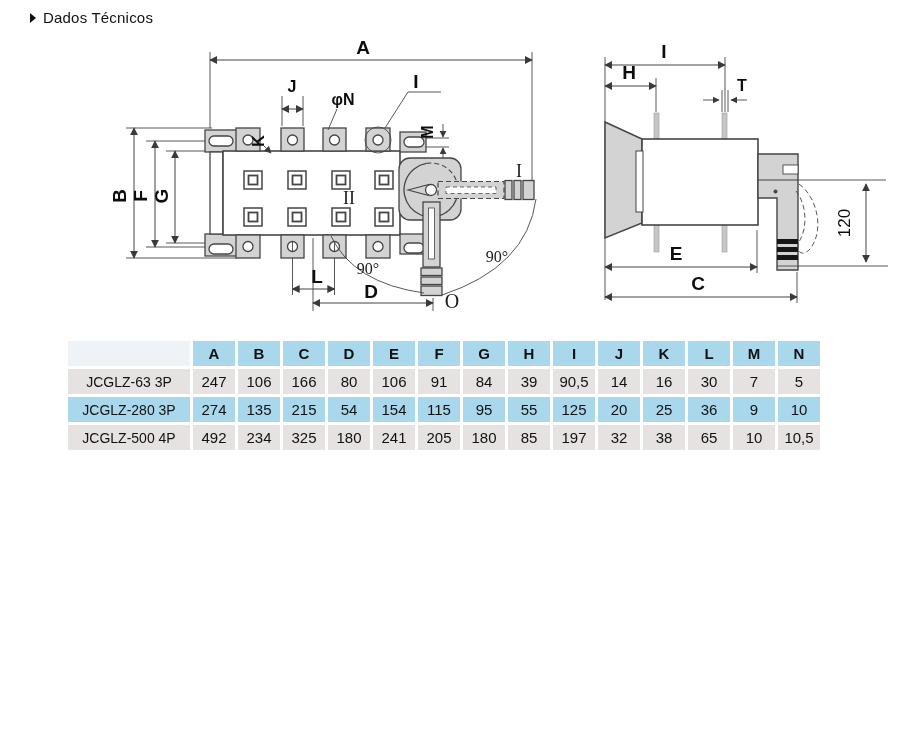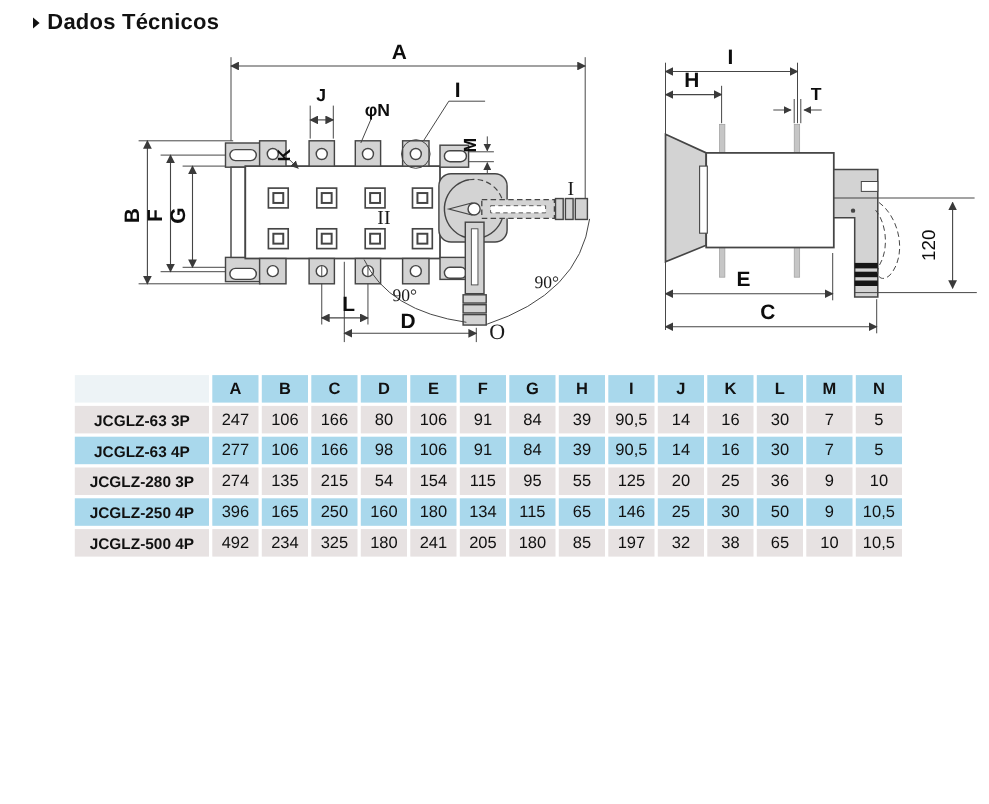--- a/index.html
+++ b/index.html
@@ -12,21 +12,21 @@
   }
   *{box-sizing:border-box;margin:0;padding:0}
   html,body{width:899px;height:731px;background:#ffffff;overflow:hidden;
     font-family:"Liberation Sans",sans-serif;color:var(--text)}
   .page{position:relative;width:899px;height:731px;background:#fff}
 
   
   .title{position:absolute;left:30px;top:9px;display:flex;align-items:center;gap:7px}
   .tri{width:0;height:0;border-left:6px solid #111;border-top:5px solid transparent;
        border-bottom:5px solid transparent;display:inline-block}
-  .title span.t{font-weight:bold;font-size:20px;letter-spacing:.2px}
+  .title span.t{font-weight:normal;font-size:15px;letter-spacing:.2px}
 
   
   svg.diagrams{position:absolute;left:0;top:0}
   .ln{stroke:var(--d-line);stroke-width:1;fill:none}
   .thin{stroke:var(--d-line);stroke-width:.9;fill:none}
   .dim{stroke:var(--d-line);stroke-width:1;fill:none}
   .fillg{fill:var(--d-fill);stroke:var(--d-line);stroke-width:1.3}
   .fillw{fill:#ffffff;stroke:var(--d-line);stroke-width:1.3}
   .fillt{fill:#c6c6c6;stroke:#9b9b9b;stroke-width:.6}
   .dash{stroke-dasharray:5 3}
@@ -37,21 +37,21 @@
   .num{font-family:"Liberation Sans",sans-serif;font-size:17px;fill:#0d0d0d}
 
   
   table.tech{position:absolute;left:65px;top:338px;border-collapse:separate;border-spacing:3px;
     background:#fff;table-layout:fixed}
   table.tech th,table.tech td{text-align:center;vertical-align:middle;height:25px;padding:0 2px}
   table.tech col.lab{width:122px}
   table.tech col.val{width:42px}
   table.tech thead th{background:var(--table-blue);font-size:15px;font-weight:bold}
   table.tech thead th.corner{background:var(--corner-bg)}
-  table.tech tbody th{font-size:14px;font-weight:bold;white-space:nowrap}
+  table.tech tbody th{font-size:14px;font-weight:normal;white-space:nowrap}
   table.tech tbody td{font-size:15px;font-weight:normal}
   table.tech tbody tr:nth-child(odd) th,
   table.tech tbody tr:nth-child(odd) td{background:var(--table-gray)}
   table.tech tbody tr:nth-child(even) th,
   table.tech tbody tr:nth-child(even) td{background:var(--table-blue)}
 </style>
 </head>
 <body>
 
 <div class="page">
@@ -297,69 +297,35 @@
           <td>84</td>
           <td>39</td>
           <td>90,5</td>
           <td>14</td>
           <td>16</td>
           <td>30</td>
           <td>7</td>
           <td>5</td>
         </tr>
         <tr>
-          <th>JCGLZ-63 4P</th>
-          <td>277</td>
-          <td>106</td>
-          <td>166</td>
-          <td>98</td>
-          <td>106</td>
-          <td>91</td>
-          <td>84</td>
-          <td>39</td>
-          <td>90,5</td>
-          <td>14</td>
-          <td>16</td>
-          <td>30</td>
-          <td>7</td>
-          <td>5</td>
-        </tr>
-        <tr>
           <th>JCGLZ-280 3P</th>
           <td>274</td>
           <td>135</td>
           <td>215</td>
           <td>54</td>
           <td>154</td>
           <td>115</td>
           <td>95</td>
           <td>55</td>
           <td>125</td>
           <td>20</td>
           <td>25</td>
           <td>36</td>
           <td>9</td>
           <td>10</td>
-        </tr>
-        <tr>
-          <th>JCGLZ-250 4P</th>
-          <td>396</td>
-          <td>165</td>
-          <td>250</td>
-          <td>160</td>
-          <td>180</td>
-          <td>134</td>
-          <td>115</td>
-          <td>65</td>
-          <td>146</td>
-          <td>25</td>
-          <td>30</td>
-          <td>50</td>
-          <td>9</td>
-          <td>10,5</td>
         </tr>
         <tr>
           <th>JCGLZ-500 4P</th>
           <td>492</td>
           <td>234</td>
           <td>325</td>
           <td>180</td>
           <td>241</td>
           <td>205</td>
           <td>180</td>

